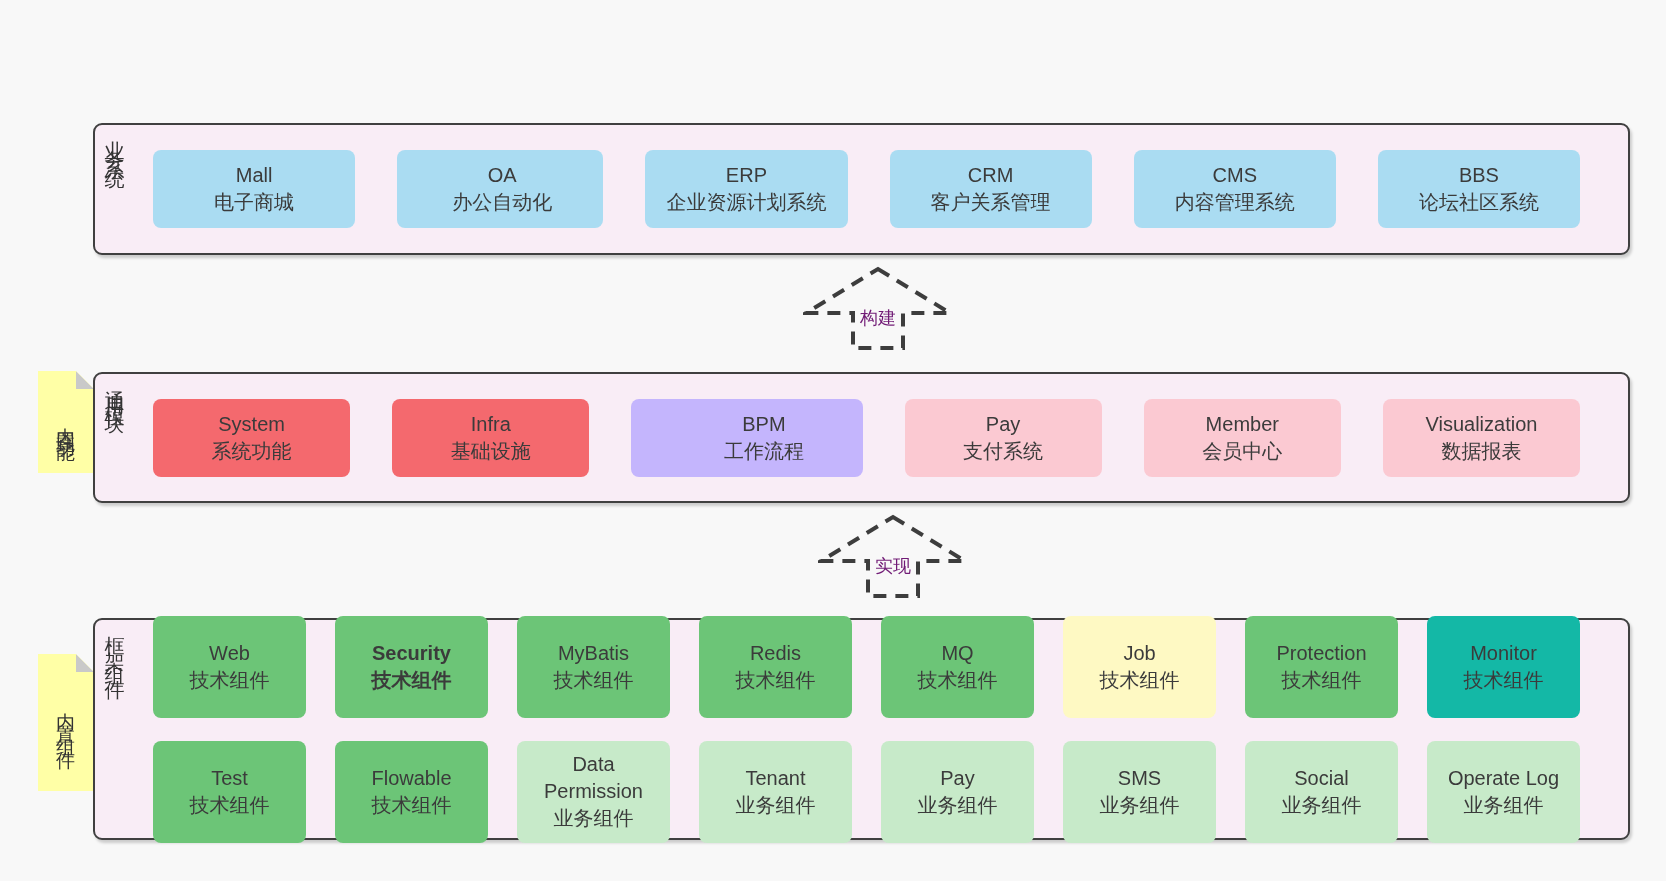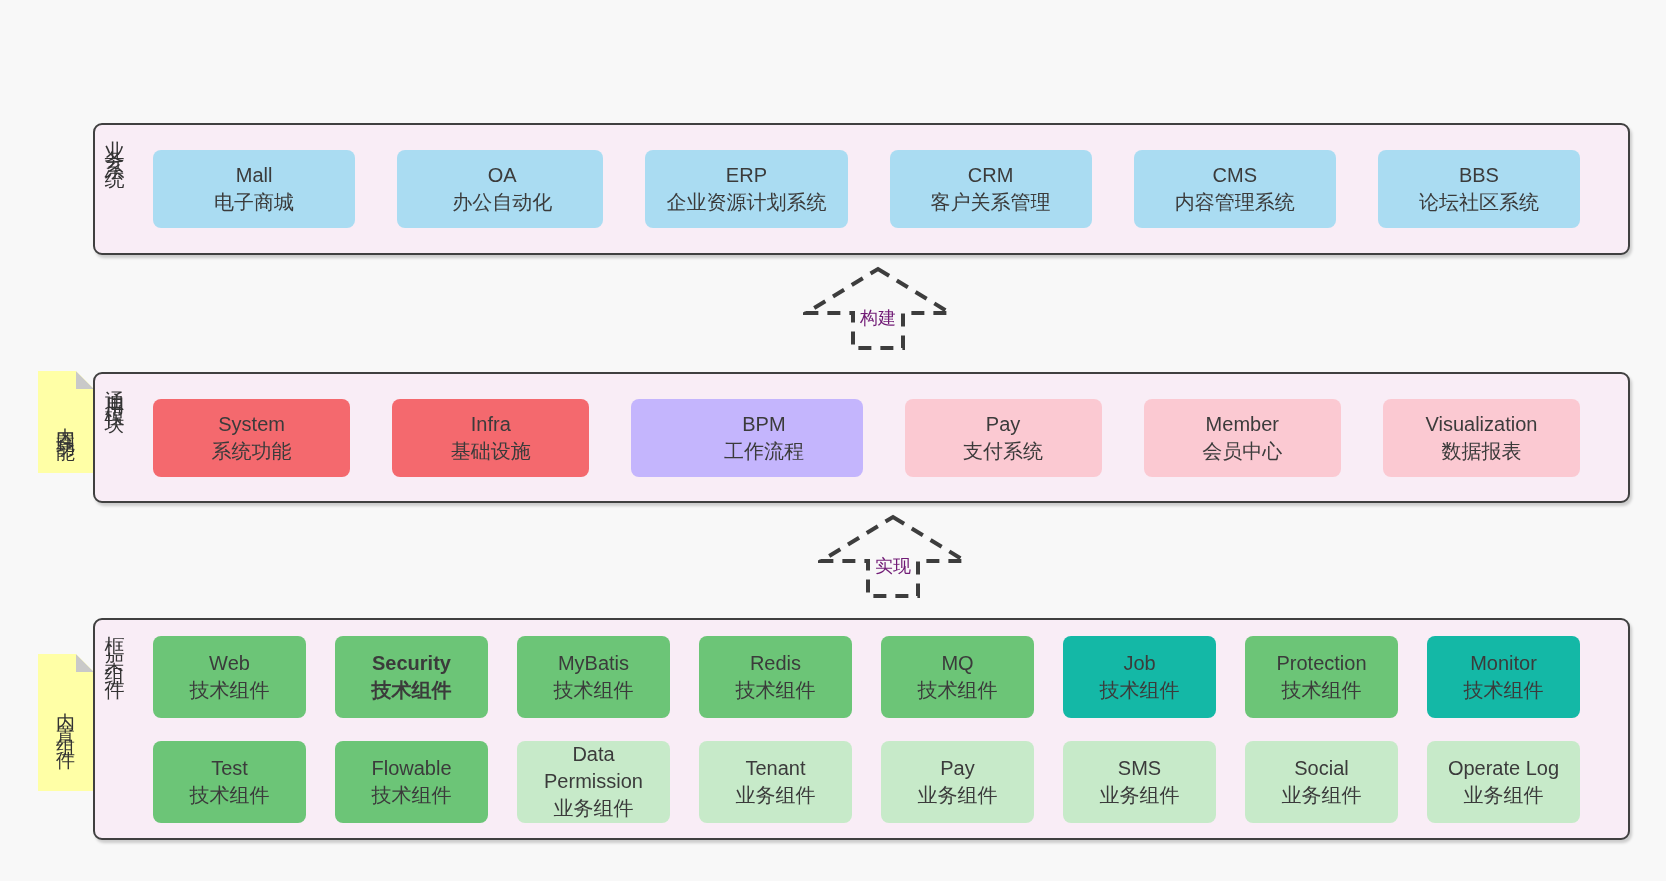--- a/index.html
+++ b/index.html
@@ -42,21 +42,21 @@
     display:flex;flex-direction:column;justify-content:center;gap:23px;
   }
   .row{display:flex;gap:42px;}
   .row.row-8{gap:29px;}
   .box{
     flex:1;height:78px;border-radius:8px;
     display:flex;flex-direction:column;align-items:center;justify-content:center;
     text-align:center;font-size:20px;line-height:1.35;color:#3b3b3b;
     padding:2px 10px;box-sizing:border-box;
   }
-  .panel-components .box{height:82px;}
+  .panel-components .box{height:102px;}
 
   
   .note{
     position:absolute;left:38px;width:56px;
     background:var(--note-bg,#ffffa6);
     z-index:1;
     clip-path:polygon(0 0,calc(100% - 18px) 0,100% 18px,100% 100%,0 100%);
     display:flex;align-items:center;justify-content:center;
   }
   .note-modules{top:371px;height:102px;}
@@ -193,21 +193,21 @@
             <div>技术组件</div>
           </div>
           <div class="box" style="background: rgb(108, 197, 119);">
             <div>Redis</div>
             <div>技术组件</div>
           </div>
           <div class="box" style="background: rgb(108, 197, 119);">
             <div>MQ</div>
             <div>技术组件</div>
           </div>
-          <div class="box" style="background: #14b8a6;">
+          <div class="box" style="background: #fef9c3;">
             <div>Job</div>
             <div>技术组件</div>
           </div>
           <div class="box" style="background: rgb(108, 197, 119);">
             <div>Protection</div>
             <div>技术组件</div>
           </div>
           <div class="box" style="background: #14b8a6; text-align: right;">
             <div>Monitor</div>
             <div>技术组件</div>

